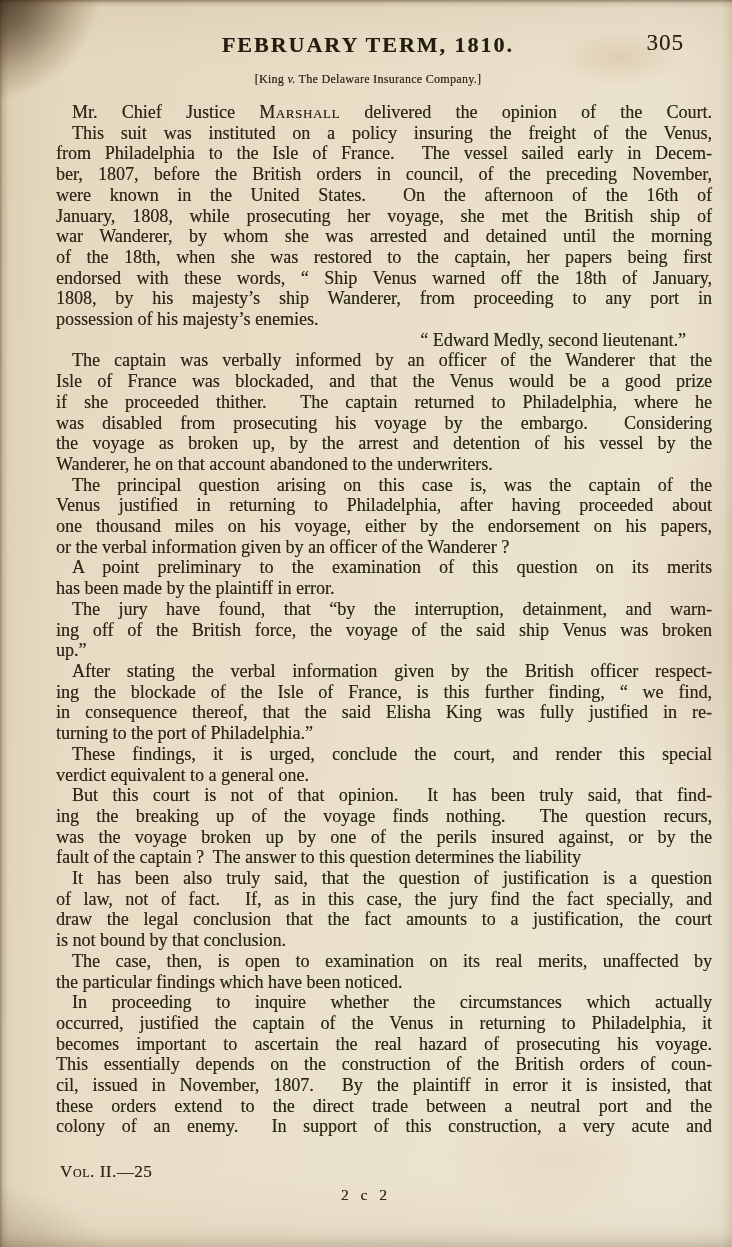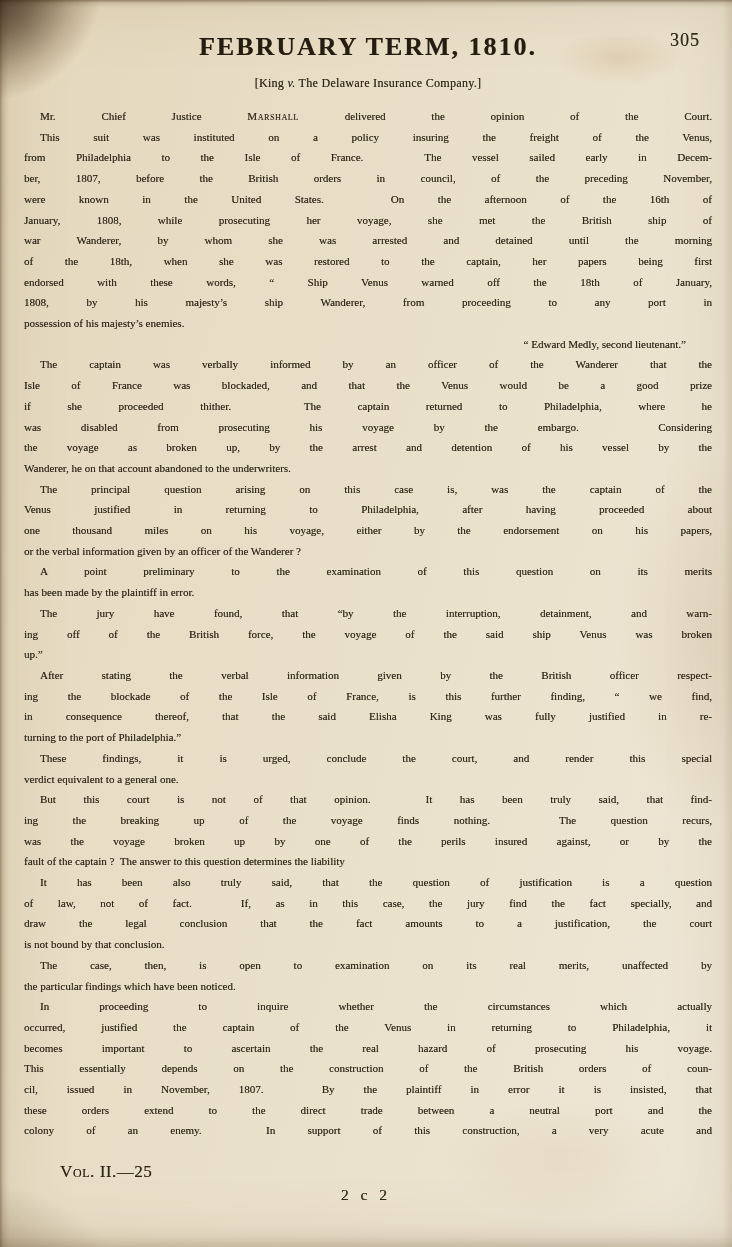--- a/index.html
+++ b/index.html
@@ -25,49 +25,50 @@
       radial-gradient(90px 40px at 620px 58px, rgba(165,115,55,0.16), rgba(165,115,55,0) 70%),
       radial-gradient(120px 260px at 705px 640px, rgba(150,105,55,0.10), rgba(150,105,55,0) 75%),
       radial-gradient(160px 80px at 560px 1160px, rgba(160,115,60,0.08), rgba(160,115,60,0) 75%),
       linear-gradient(105deg, #e4d8bd 0%, #e8dec6 35%, #ebe2cd 65%, #eee7d6 100%);
     box-shadow: inset 0 0 70px rgba(125,95,52,0.16);
     text-shadow: 0.2px 0.2px 0.35px rgba(43,35,20,0.55);
   }
   .page-number {
     position: absolute;
     top: 30px;
-    right: 32px;
-    font-size: 18px;
+    right: 48px;
+    font-size: 23px;
     letter-spacing: 1px;
   }
   .running-header {
     margin: 0 20px 0 24px;
     padding-top: 32px;
     text-align: center;
-    font-size: 26px;
+    font-size: 22px;
     font-weight: 700;
     letter-spacing: 2px;
     color: #241d10;
   }
   .case-caption {
     margin: 14px 20px 0 24px;
     text-align: center;
     font-size: 12px;
     letter-spacing: 0.3px;
   }
   .body-text {
     margin: 15px 20px 0 24px;
   }
   .para { margin: 0; }
   .line {
-    font-size: 11px;
+    font-size: 18px;
     line-height: 20.7px;
     text-align: justify;
     text-align-last: justify;
     white-space: pre-wrap;
+    margin-left: 32px;
   }
   .para .line:first-child { text-indent: 16px; }
   .para .line:last-child { text-align-last: left; }
   .para.full-last .line:last-child { text-align-last: justify; }
   .para.attribution .line,
   .para.attribution .line:last-child {
     text-align: center;
     text-align-last: right;
     text-indent: 0;
     padding-right: 26px;

